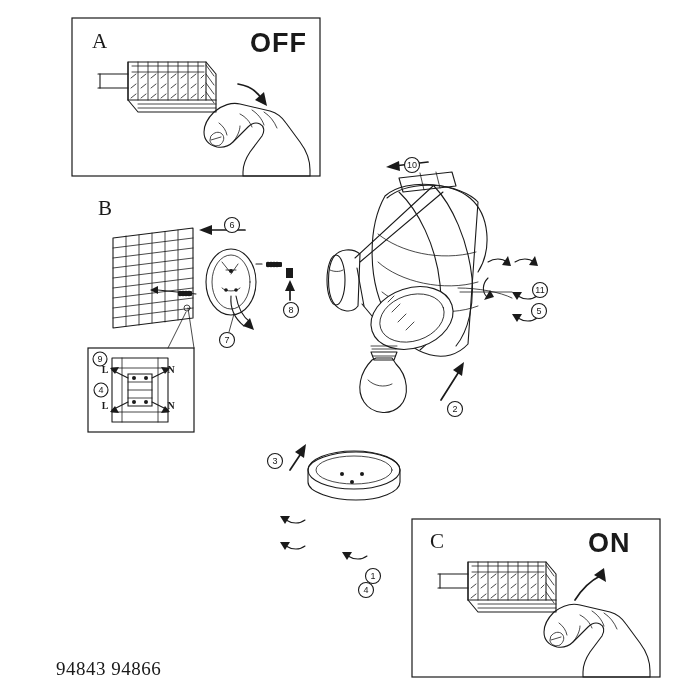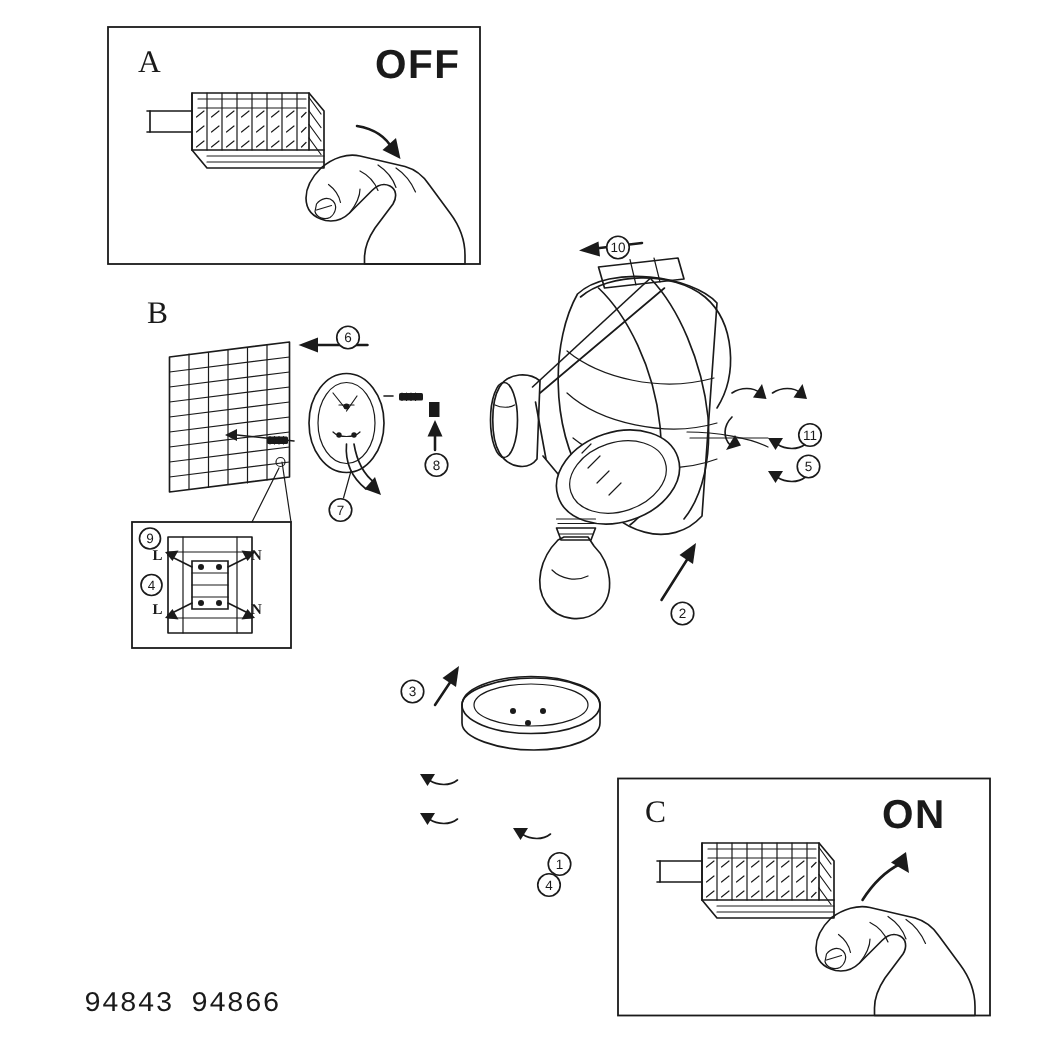--- a/index.html
+++ b/index.html
@@ -84,21 +84,21 @@
     font-family: "Liberation Serif", serif;
     font-size: 10px;
     font-weight: bold;
     fill: #1a1a1a;
     text-anchor: middle;
   }
   .code-line {
     position: absolute;
     left: 56px;
     top: 658px;
-    font-family: Liberation Mono, monospace;
+    font-family: Liberation Serif, serif;
     font-size: 19px;
     letter-spacing: 0.5px;
     white-space: nowrap;
   }
 </style>
 </head>
 <body>
 
 <div id="stage">
 

